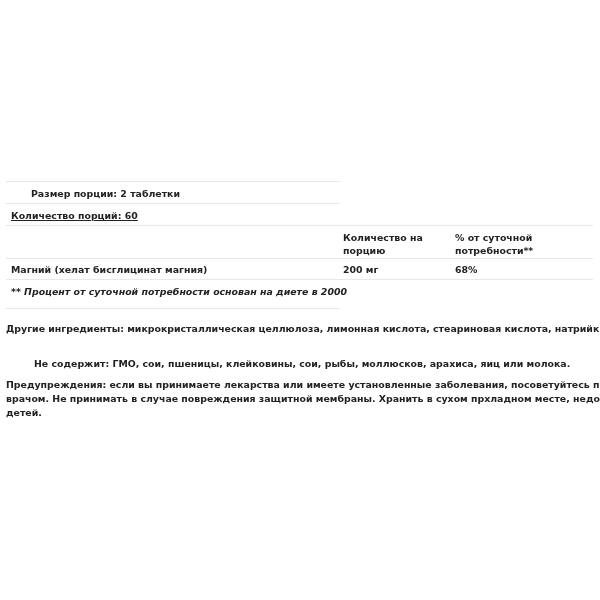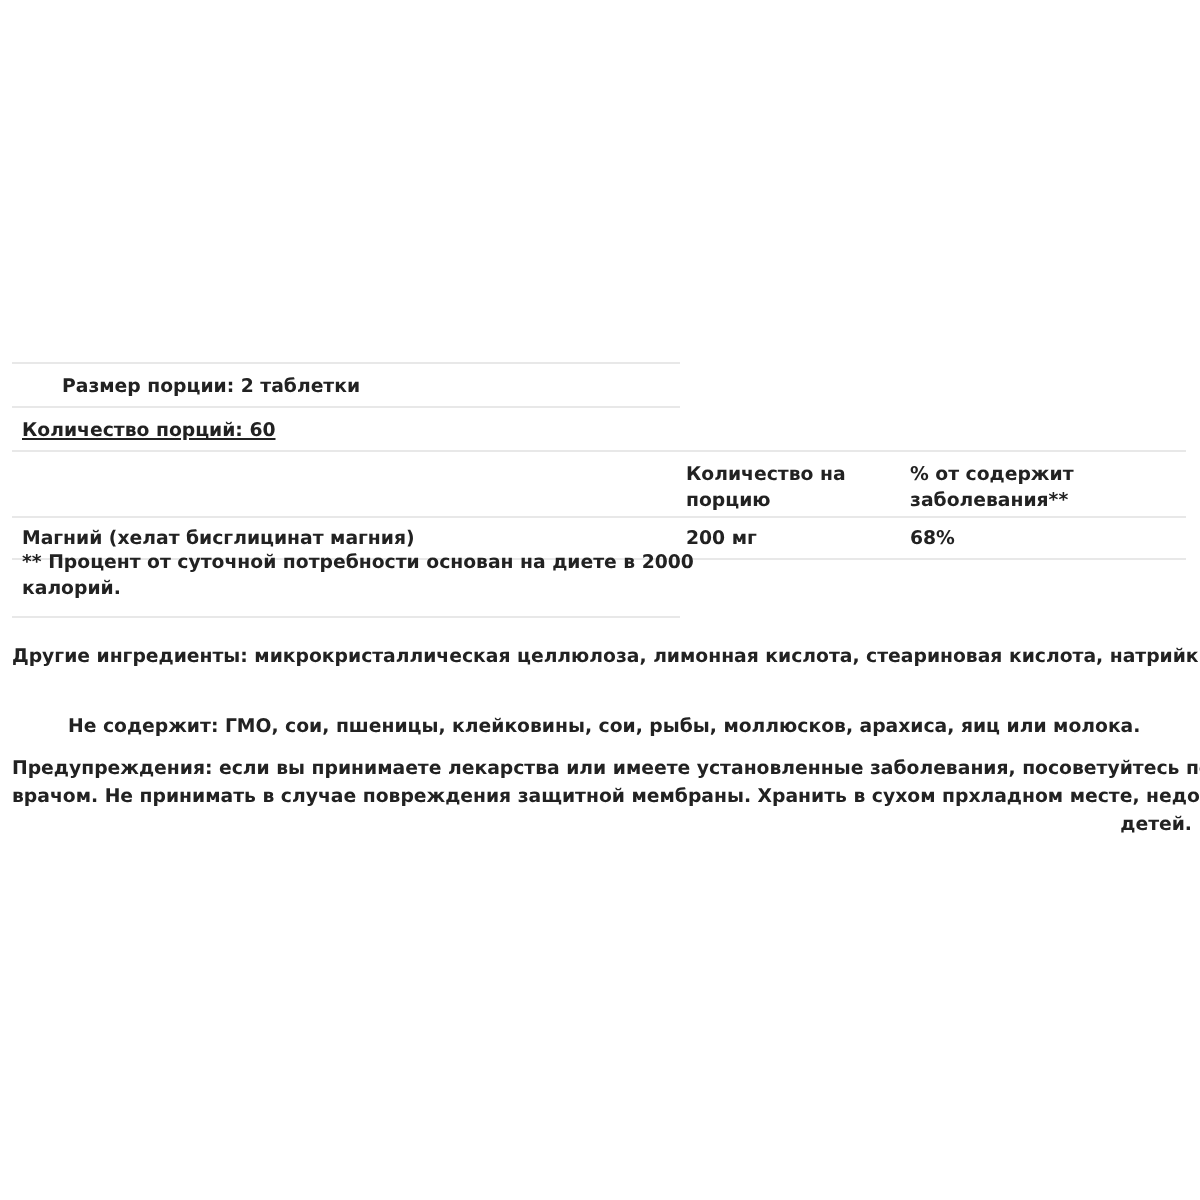--- a/index.html
+++ b/index.html
@@ -25,45 +25,44 @@
   <div class="abs txt" style="left:11px; top:209px;text-decoration:underline;">Количество порций: 60</div>
   <div class="line" style="left:6px; top:225px; width:334px;"></div>
   <div class="line" style="left:6px; top:225px; width:587px;"></div>
 
   <div>
     <div class="abs txt" style="left:343px; top:231px;">
       <div>Количество на</div>
       <div>порцию</div>
     </div>
     <div class="abs txt" style="left:455px; top:231px;">
-      <div>% от содержит</div>
-      <div>заболевания**</div>
+      <div>% от суточной</div>
+      <div>потребности**</div>
     </div>
     <div class="line" style="left:6px; top:258px; width:587px;"></div>
 
     <div>
       <div class="abs txt" style="left:11px; top:263px;">Магний (хелат бисглицинат магния)</div>
       <div class="abs txt" style="left:343px; top:263px;">200 мг</div>
       <div class="abs txt" style="left:455px; top:263px;">68%</div>
     </div>
     <div class="line" style="left:6px; top:279px; width:587px;"></div>
   </div>
 
-  <div class="abs txt" style="left:11px; top:275px;">
+  <div class="abs txt" style="left:11px; top:285px;font-style:italic;">
     <div>** Процент от суточной потребности основан на диете в 2000</div>
-    <div>калорий.</div>
   </div>
   <div class="line" style="left:6px; top:308px; width:334px;"></div>
 </div>
 
 <div class="para" style="top:322px;">
   <div class="txt" style="line-height:14px;">Другие ингредиенты: микрокристаллическая целлюлоза, лимонная кислота, стеариновая кислота, натрийкроскармеллоза,</div>
 </div>
 
 <div class="para" style="top:357px;margin-left:28px;">
   <div class="txt" style="line-height:14px;">Не содержит: ГМО, сои, пшеницы, клейковины, сои, рыбы, моллюсков, арахиса, яиц или молока.</div>
 </div>
 
 <div class="para" style="top:378px;">
   <div class="txt" style="line-height:14px;">Предупреждения: если вы принимаете лекарства или имеете установленные заболевания, посоветуйтесь перед приемом с</div>
   <div class="txt" style="line-height:14px;">врачом. Не принимать в случае повреждения защитной мембраны. Хранить в сухом прхладном месте, недоступном для</div>
-  <div class="txt" style="line-height:14px;text-align:right;">детей.</div>
+  <div class="txt" style="line-height:14px;">детей.</div>
 </div>
 
 </body></html>

